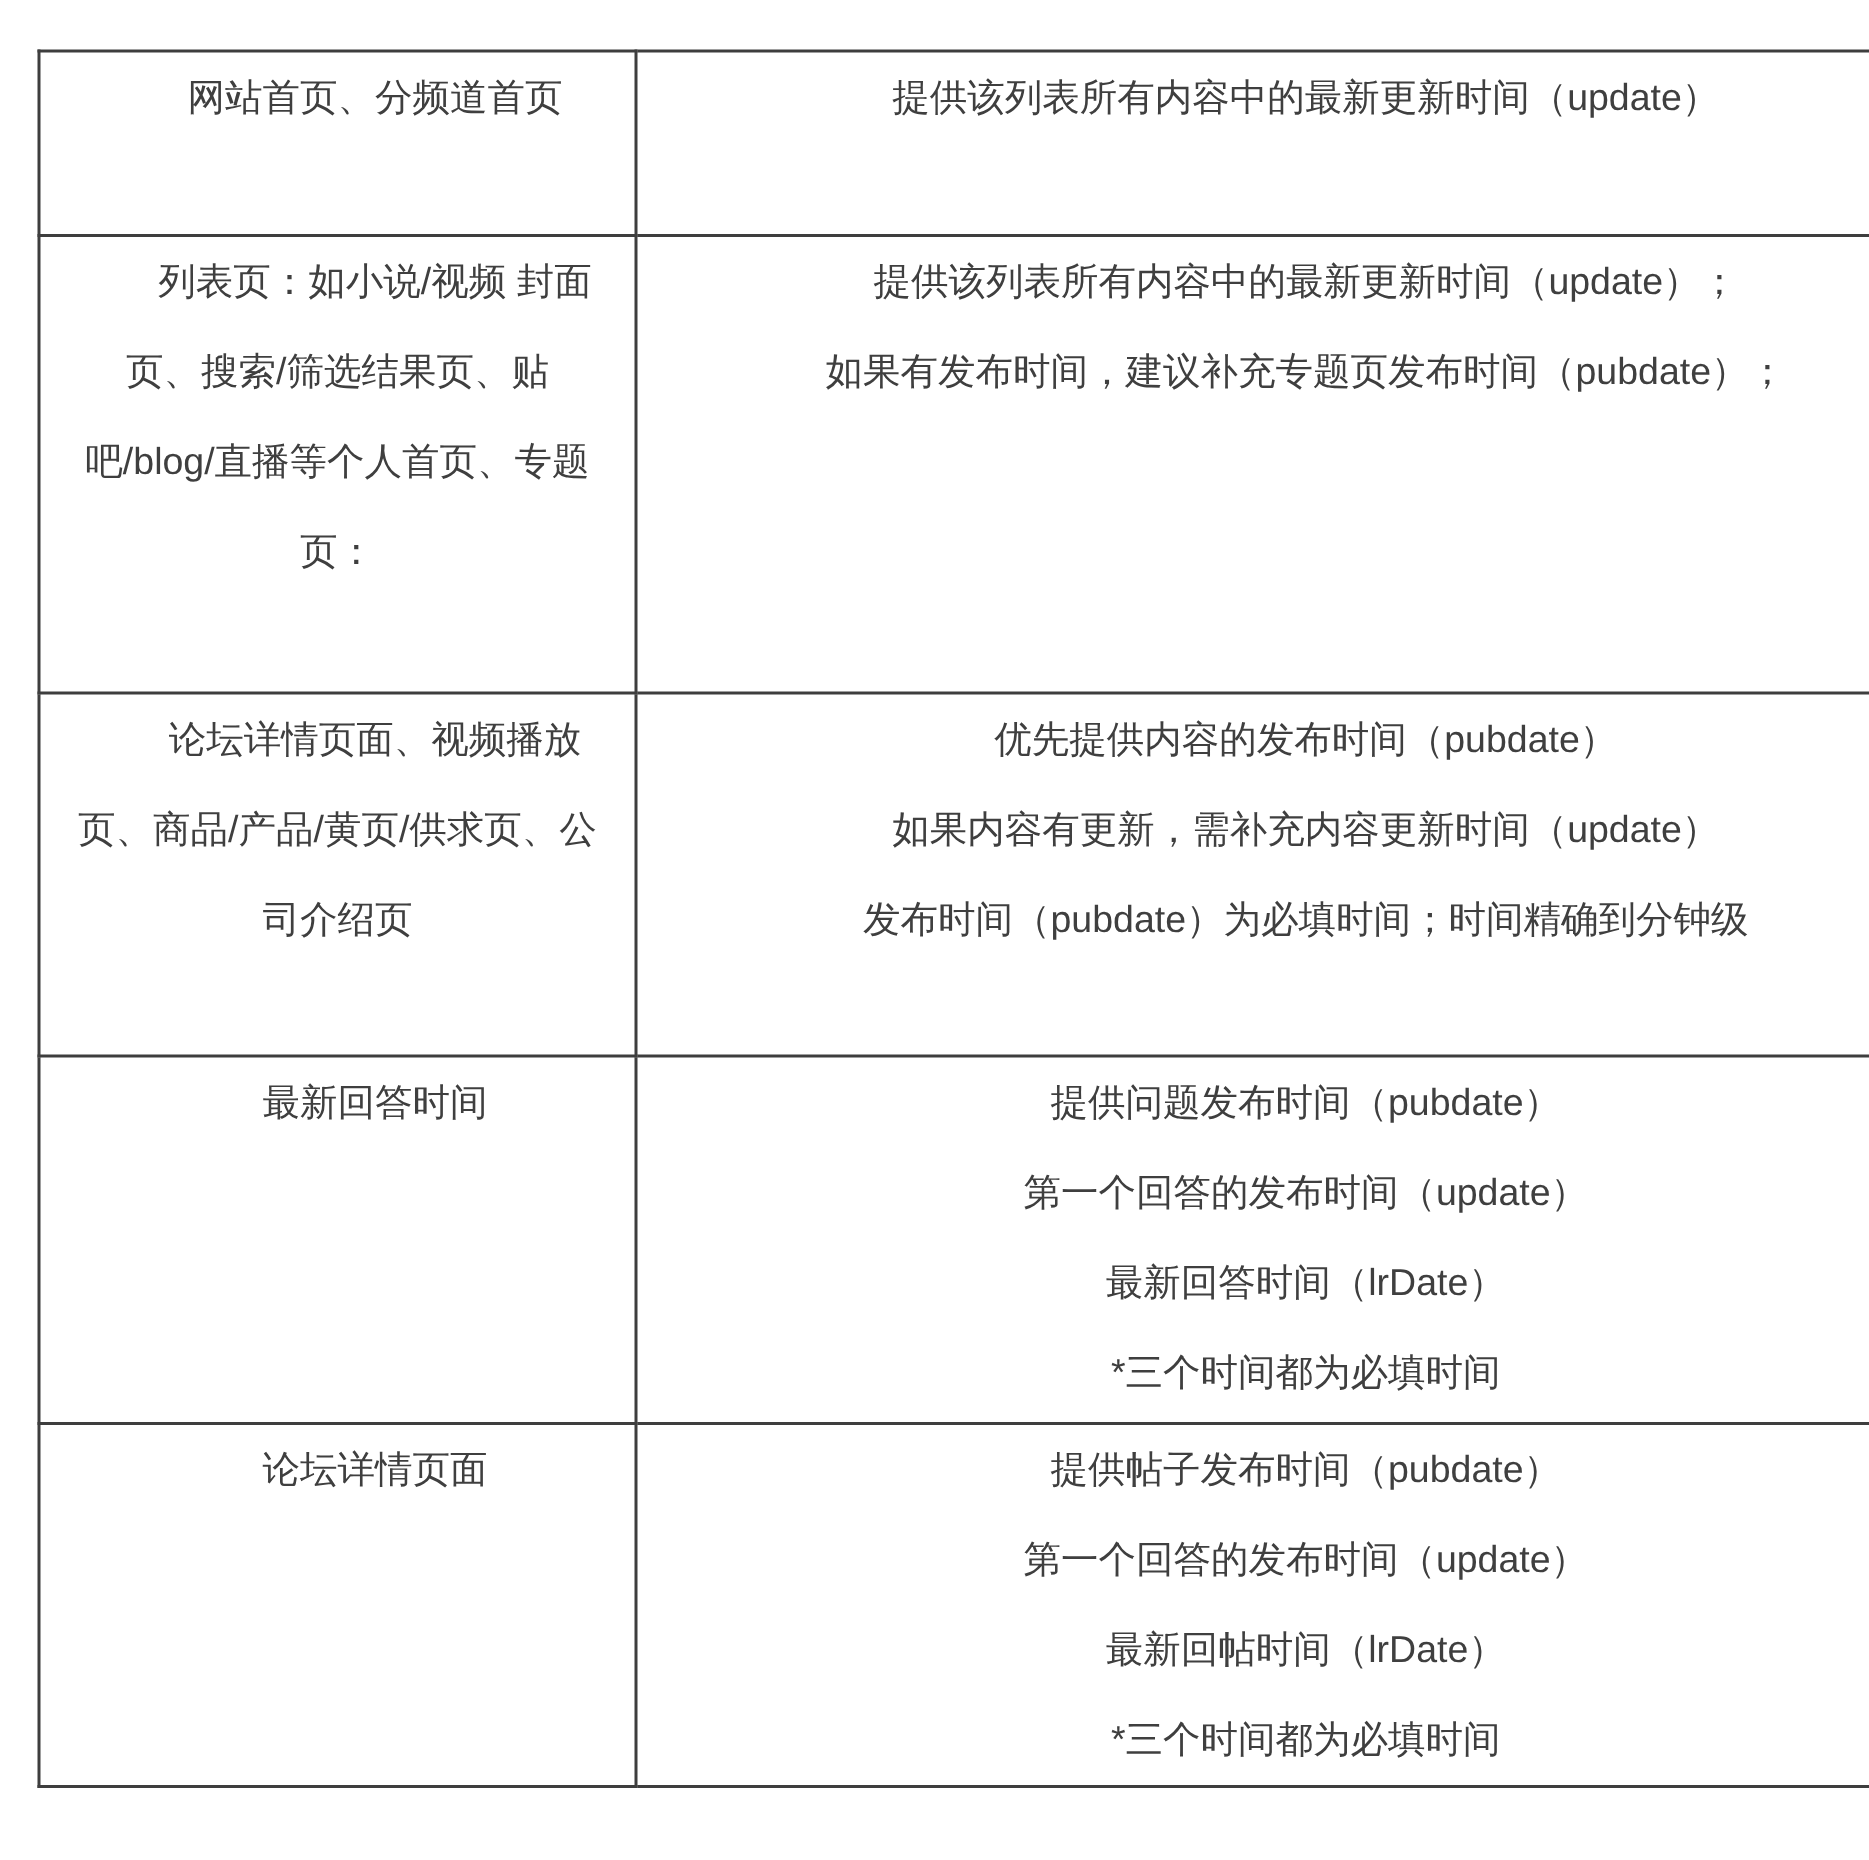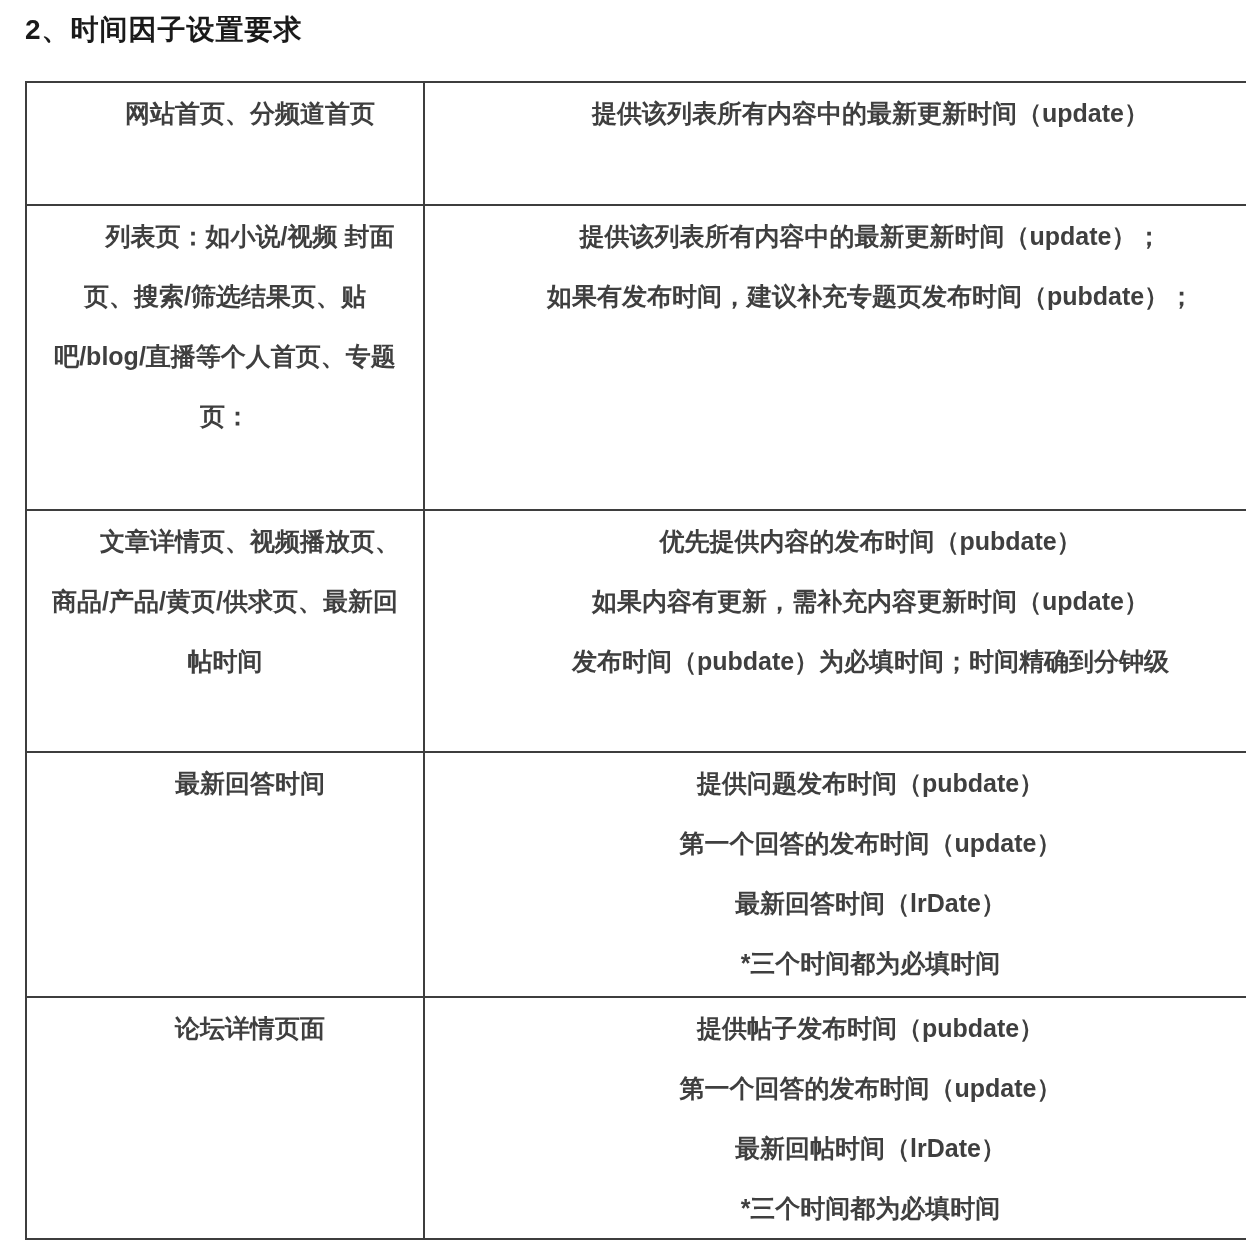--- a/index.html
+++ b/index.html
@@ -39,34 +39,32 @@
     text-align: center;
     overflow: hidden;
   }
   td.col-left  { width: 368px; padding: 0 14px; }
   td.col-right { width: 825px; padding: 0 8px;  }
   td p {
     margin: 0;
     text-indent: 2em;
     text-align: center;
     word-break: break-word;
-    font-weight: bold;
   }
   tr.r1 td { height: 121px; }
   tr.r2 td { height: 303px; }
   tr.r3 td { height: 240px; }
   tr.r4 td { height: 243px; }
   tr.r5 td { height: 237px; margin-left: 36px; }
 </style>
 </head>
 <body>
 
 <div class="page">
 
-  <h1 class="doc-heading">2、时间因子设置要求</h1>
 
   <table class="time-factor-table">
     <tbody>
       <tr class="r1">
         <td class="col-left">
           <p>网站首页、分频道首页</p>
         </td>
         <td class="col-right">
           <p>提供该列表所有内容中的最新更新时间（update）</p>
         </td>
@@ -75,21 +73,21 @@
         <td class="col-left">
           <p>列表页：如小说/视频 封面页、搜索/筛选结果页、贴吧/blog/直播等个人首页、专题页：</p>
         </td>
         <td class="col-right">
           <p>提供该列表所有内容中的最新更新时间（update）；</p>
           <p>如果有发布时间，建议补充专题页发布时间（pubdate）；</p>
         </td>
       </tr>
       <tr class="r3">
         <td class="col-left">
-          <p>文章详情页、视频播放页、商品/产品/黄页/供求页、最新回帖时间</p>
+          <p>论坛详情页面、视频播放页、商品/产品/黄页/供求页、公司介绍页</p>
         </td>
         <td class="col-right">
           <p>优先提供内容的发布时间（pubdate）</p>
           <p>如果内容有更新，需补充内容更新时间（update）</p>
           <p>发布时间（pubdate）为必填时间；时间精确到分钟级</p>
         </td>
       </tr>
       <tr class="r4">
         <td class="col-left">
           <p>最新回答时间</p>

